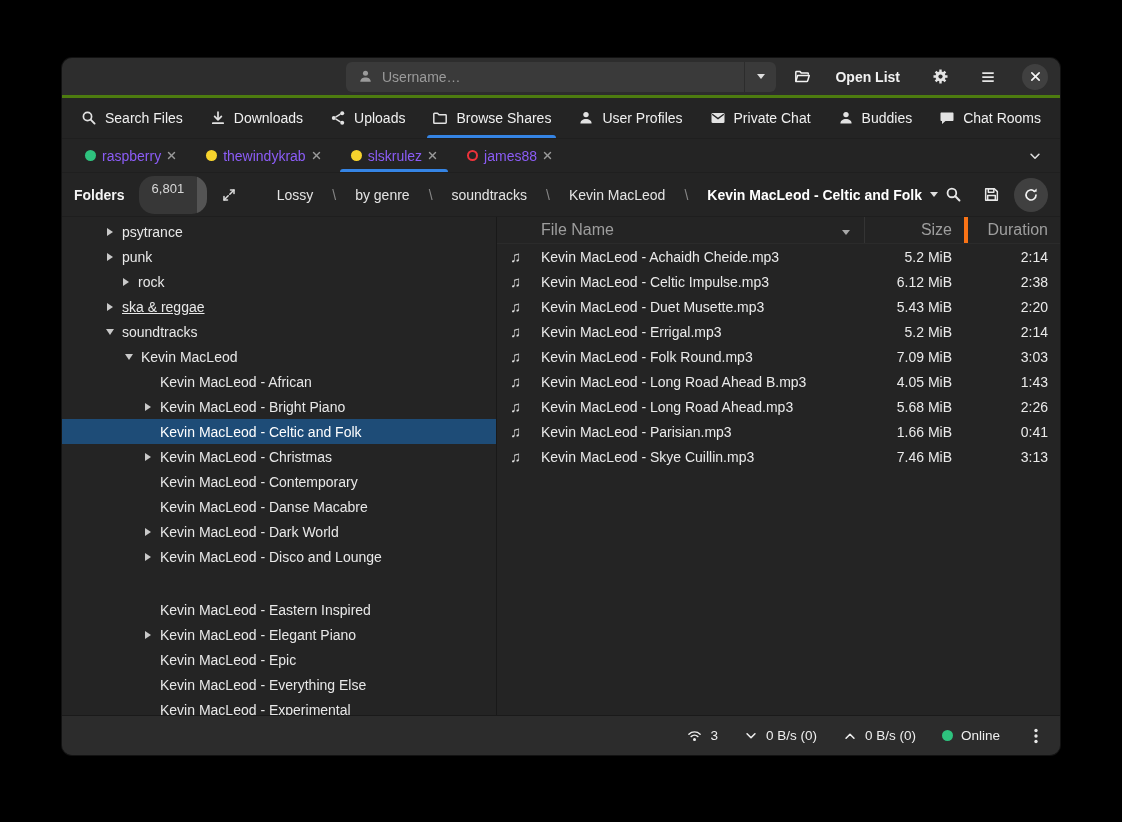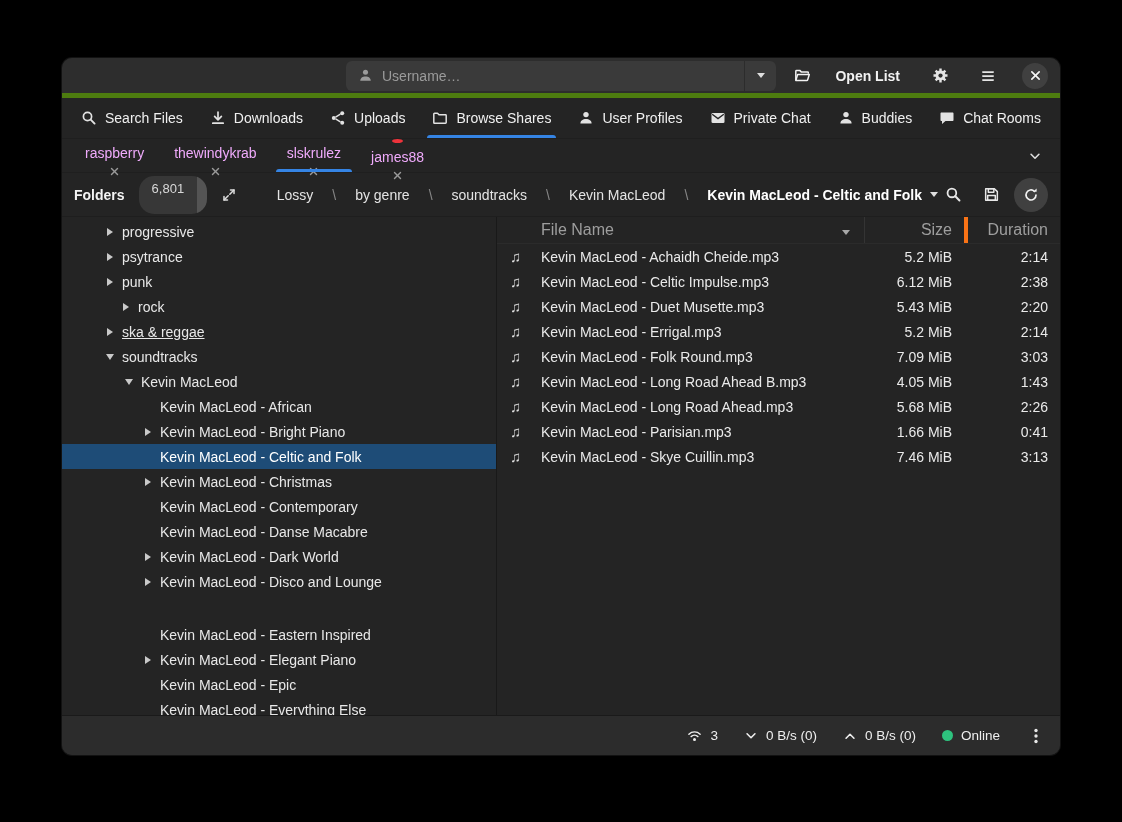--- a/index.html
+++ b/index.html
@@ -4,21 +4,21 @@
 <style>
   html,body{margin:0;padding:0;background:#000;width:1122px;height:822px;overflow:hidden;
     font-family:"Liberation Sans",sans-serif;}
   *{box-sizing:border-box;}
   .window{position:absolute;left:62px;top:58px;width:998px;height:697px;background:#242424;
     border-radius:10px;overflow:hidden;color:#ececec;font-size:14px;display:flex;flex-direction:column;
     box-shadow:0 0 0 1px rgba(255,255,255,.07),0 14px 38px rgba(0,0,0,.8);}
   svg{display:block;}
 
   
-  .headerbar{height:40px;flex:0 0 40px;background:#2d2d2d;border-bottom:5px solid #4d7c0f;
+  .headerbar{height:40px;flex:0 0 40px;background:#2d2d2d;border-bottom:3px solid #4d7c0f;
     display:flex;padding:12px 12px;position:relative;}
   .entry-combo{position:absolute;left:50%;top:50%;transform:translate(-50%,-50%);display:flex;
     height:30px;width:430px;background:#3a3a3a;border-radius:6px;overflow:hidden;}
   .entry{flex:1;display:flex;align-items:center;gap:9px;padding:0 12px;color:#9b9b9b;}
   .entry-drop{flex:0 0 32px;display:flex;align-items:center;justify-content:center;border-left:1px solid #2c2c2c;}
   .caret{width:0;height:0;border-left:4.5px solid transparent;border-right:4.5px solid transparent;
     border-top:5.5px solid #dedede;display:inline-block;}
   .hb-right{margin-left:auto;display:flex;align-items:center;gap:20px;}
   .openlist-btn{display:flex;align-items:center;gap:24px;font-weight:700;color:#f2f2f2;padding:4px 6px;border-radius:6px;}
   .icon-btn{width:28px;height:28px;display:flex;align-items:center;justify-content:center;color:#e4e4e4;border-radius:6px;}
@@ -27,21 +27,21 @@
   
   .tabbar{height:41px;flex:0 0 41px;display:flex;align-items:center;justify-content:space-between;
     padding:0 16px;border-bottom:1px solid #1f1f1f;}
   .tab{display:flex;align-items:center;gap:8px;height:100%;position:relative;color:#f0f0f0;padding:0 3px;}
   .tab svg{color:#e2e2e2;}
   .tab.active::after{content:'';position:absolute;left:-2px;right:-2px;bottom:0;height:3px;
     background:var(--accent,#3584e4);border-radius:3px 3px 0 0;}
 
   
   .usertabs{height:34px;flex:0 0 34px;display:flex;align-items:center;padding:0 8px;border-bottom:1px solid #1f1f1f;}
-  .utab{display:flex;align-items:center;gap:6px;padding:0 15px;height:100%;position:relative;color:#f0abfc;flex-direction:column;}
+  .utab{display:flex;align-items:center;gap:6px;padding:0 15px;height:100%;position:relative;color:#8b5cf6;}
   .utab.active::after{content:'';position:absolute;left:4px;right:4px;bottom:0;height:3px;
     background:var(--accent,#3584e4);border-radius:3px 3px 0 0;}
   .status-dot{width:11px;height:11px;border-radius:50%;background:#666;}
   .tab-close{color:#9a9a9a;display:flex;align-items:center;}
   .usertabs-caret{margin-left:auto;margin-right:10px;}
 
   
   .toolbar{height:44px;flex:0 0 44px;display:flex;align-items:center;padding:0 12px;border-bottom:1px solid #1e1e1e;}
   .folders-label{font-weight:700;color:#f4f4f4;}
   .badge-group{display:flex;margin-left:14px;border-radius:15px;overflow:hidden;font-size:13px;}
@@ -329,24 +329,20 @@
           </svg>
         <span></span>
       </span>
     </div>
   </div>
 
   <div class="main">
     <div class="tree-panel">
         <div class="tree-row" style="padding-left: 38px;">
     <span class="expander collapsed"></span>
-    <span class="tree-label">progressive</span>
-  </div>
-        <div class="tree-row" style="padding-left: 38px;">
-    <span class="expander collapsed"></span>
     <span class="tree-label">psytrance</span>
   </div>
         <div class="tree-row" style="padding-left: 38px;">
     <span class="expander collapsed"></span>
     <span class="tree-label">punk</span>
   </div>
         <div class="tree-row" style="padding-left: 54px;">
     <span class="expander collapsed"></span>
     <span class="tree-label">rock</span>
   </div>

